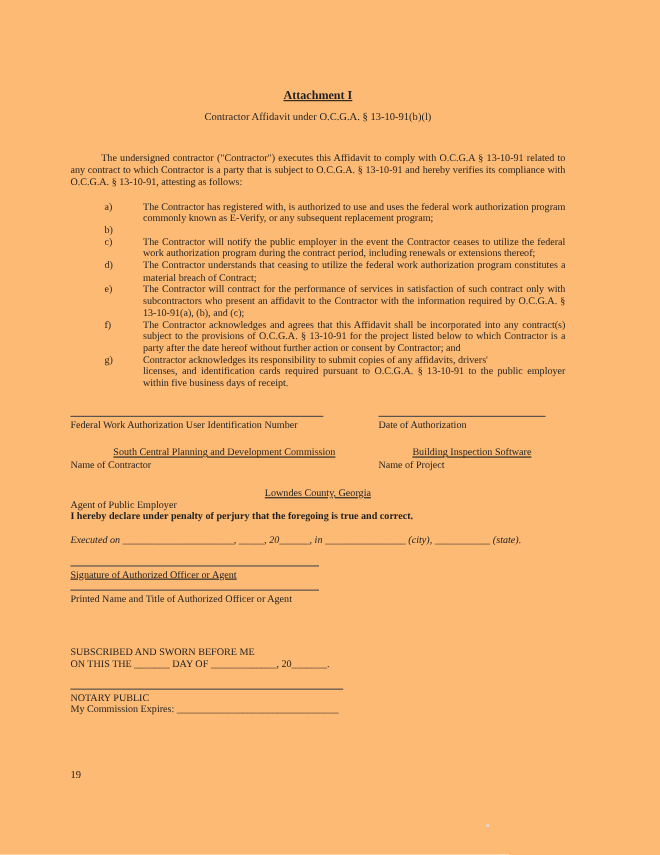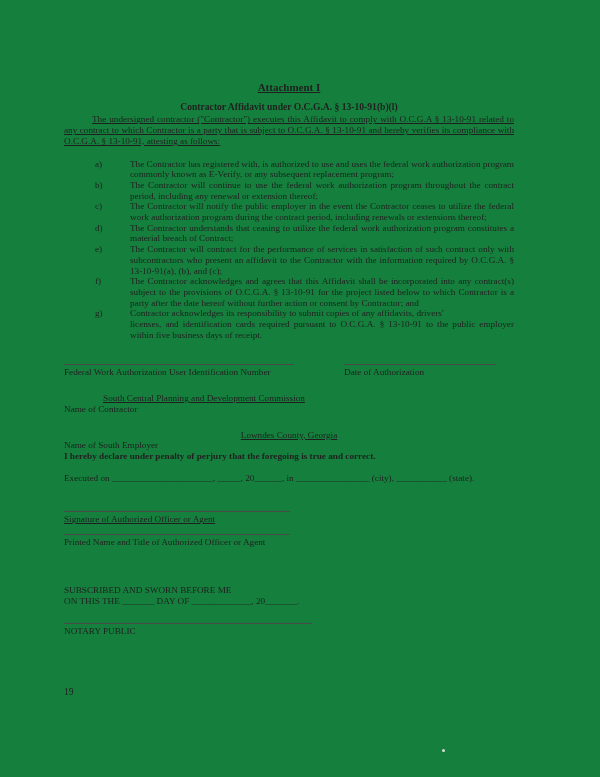--- a/index.html
+++ b/index.html
@@ -5,46 +5,45 @@
   html, body {
     margin: 0;
     padding: 0;
     background: #ffffff;
   }
   .page {
     position: relative;
     width: 600px;
     height: 777px;
     box-sizing: border-box;
-    background: #15803d;
+    background: #fdba74;
     color: #1f1f1f;
     font-family: "Liberation Serif", "DejaVu Serif", serif;
     font-size: 9.2px;
     line-height: 10.7px;
     padding: 82px 86px 0 64px;
     overflow: hidden;
   }
   .doc-title {
     text-align: center;
     font-weight: bold;
     font-size: 11px;
     text-decoration: underline;
     margin-bottom: 9px;
   }
   .doc-subtitle {
     text-align: center;
-    font-weight: bold;
+    font-weight: normal;
     font-size: 9.6px;
-    margin-bottom: 2px;
+    margin-bottom: 26px;
   }
   .intro {
     text-align: justify;
     text-indent: 28px;
     margin-bottom: 12px;
-    text-decoration: underline;
   }
   .clauses { margin-bottom: 24px; }
   .clause {
     display: flex;
     align-items: flex-start;
     padding-left: 31px;
   }
   .clause-label {
     flex: 0 0 35px;
   }
@@ -69,21 +68,22 @@
   .field-row1 { margin-bottom: 15px; }
   .field-row2 { margin-bottom: 15px; }
   .field-row3 { }
   .field-value { text-decoration: underline; text-align: center; }
   .declaration {
     font-weight: bold;
     margin-bottom: 11px;
   }
   .executed {
     white-space: nowrap;
-    margin-bottom: 28px;
+    margin-bottom: 17px;
+    font-style: italic;
   }
   .sig-block { margin-bottom: 9px; text-decoration: underline; }
   .printed-block { margin-bottom: 37px; }
   .sworn-block { margin-bottom: 17px; }
   .notary-block { }
   .page-number {
     text-align: left;
     margin-top: 50px;
     font-size: 9.6px;
   }
@@ -108,21 +108,20 @@
 
   <div class="intro">The undersigned contractor ("Contractor") executes this Affidavit to comply with O.C.G.A § 13-10-91 related to any contract to which Contractor is a party that is subject to O.C.G.A. § 13-10-91 and hereby verifies its compliance with O.C.G.A. § 13-10-91, attesting as follows:</div>
 
   <div class="clauses">
     <div class="clause">
       <span class="clause-label">a)</span>
       <span class="clause-text">The Contractor has registered with, is authorized to use and uses the federal work authorization program commonly known as E-Verify, or any subsequent replacement program;</span>
     </div>
     <div class="clause">
       <span class="clause-label">b)</span>
-      <span class="clause-text">The Contractor will continue to use the federal work authorization program throughout the contract period, including any renewal or extension thereof;</span>
     </div>
     <div class="clause">
       <span class="clause-label">c)</span>
       <span class="clause-text">The Contractor will notify the public employer in the event the Contractor ceases to utilize the federal work authorization program during the contract period, including renewals or extensions thereof;</span>
     </div>
     <div class="clause">
       <span class="clause-label">d)</span>
       <span class="clause-text">The Contractor understands that ceasing to utilize the federal work authorization program constitutes a material breach of Contract;</span>
     </div>
     <div class="clause">
@@ -149,25 +148,29 @@
       <div class="rule rule-date"></div>
       <div>Date of Authorization</div>
     </div>
   </div>
 
   <div class="cols field-row2">
     <div class="col-left">
       <div class="field-value">South Central Planning and Development Commission</div>
       <div>Name of Contractor</div>
     </div>
+    <div class="col-right">
+      <div class="field-value">Building Inspection Software</div>
+      <div>Name of Project</div>
+    </div>
   </div>
 
   <div class="field-row3">
     <div class="field-value">Lowndes County, Georgia</div>
-    <div>Name of South Employer</div>
+    <div>Agent of Public Employer</div>
   </div>
 
   <div class="declaration">I hereby declare under penalty of perjury that the foregoing is true and correct.</div>
 
   <div class="executed">Executed on ______________________, _____, 20______, in ________________ (city), ___________ (state).</div>
 
   <div class="sig-block">
     <div class="rule rule-sig"></div>
     <div>Signature of Authorized Officer or Agent</div>
   </div>
@@ -178,19 +181,20 @@
   </div>
 
   <div class="sworn-block">
     <div>SUBSCRIBED AND SWORN BEFORE ME</div>
     <div>ON THIS THE _______ DAY OF _____________, 20_______.</div>
   </div>
 
   <div class="notary-block">
     <div class="rule rule-notary"></div>
     <div>NOTARY PUBLIC</div>
+    <div>My Commission Expires: ________________________________</div>
   </div>
 
   <div class="page-number">19</div>
 
   <div class="speck"></div>
 
 </div>
 
 </body></html>

